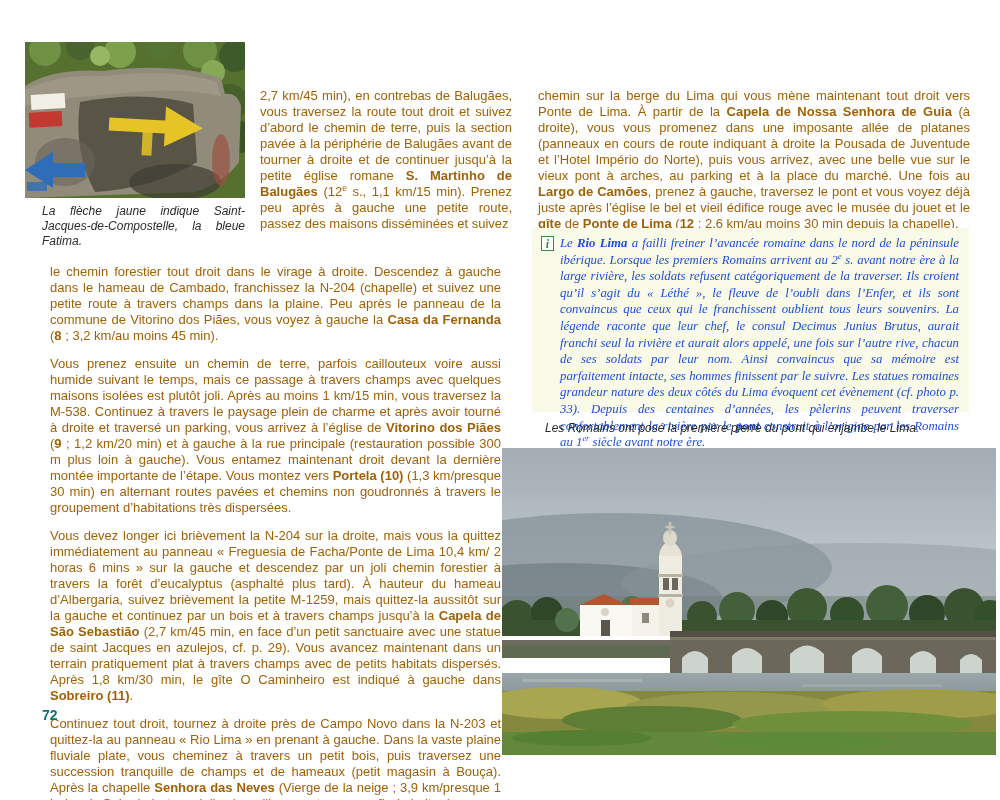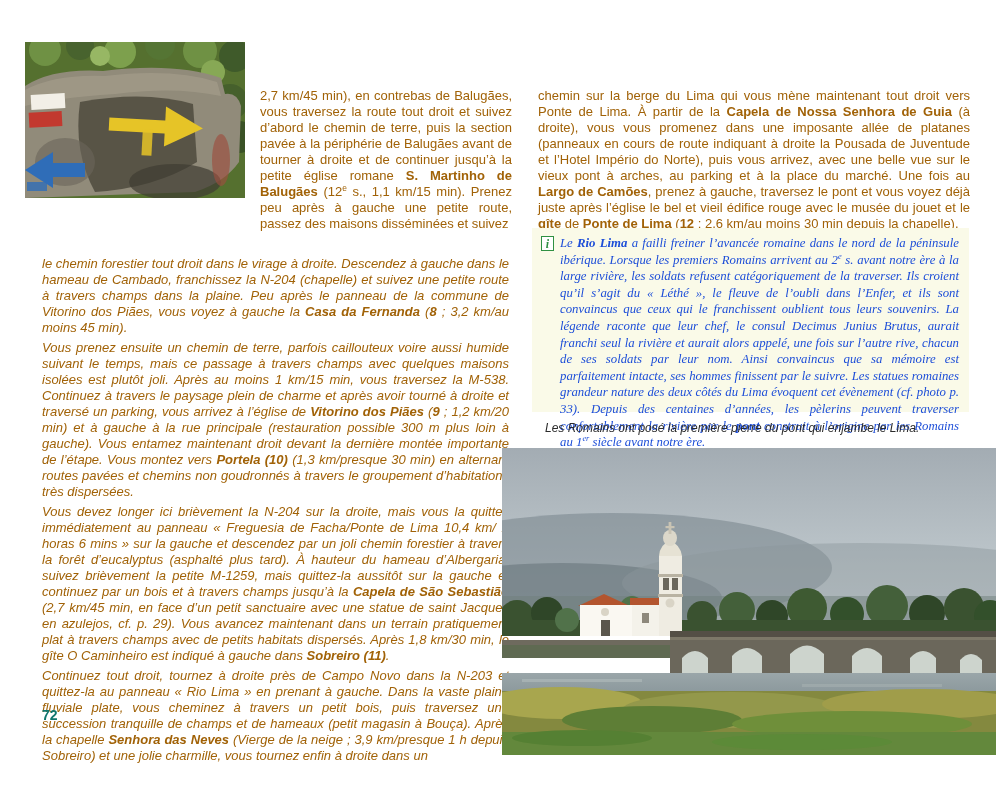--- a/index.html
+++ b/index.html
@@ -7,21 +7,21 @@
     width: 1000px; height: 800px; background: #ffffff;
     font-family: "Liberation Sans", sans-serif;
     overflow: hidden;
   }
   .page { position: relative; width: 1000px; height: 800px; background: #ffffff; }
 
   .body-text {
     font-size: 13px; line-height: 16px; color: #a16207;
     text-align: justify;
   }
-  .body-text p { margin: 4px; font-style: italic; }
+  .body-text p { margin: 12px; }
   sup { font-size: 0.65em; line-height: 0; }
 
   .photo { position: absolute; overflow: hidden; }
   .photo svg { display: block; }
 
   .photo-left { left: 25px; top: 42px; width: 220px; height: 156px; }
   .caption {
     font-style: italic; font-size: 12px; line-height: 15px; color: #2b2b2b;
   }
   .caption-left {
@@ -93,20 +93,21 @@
       </g>
       <g>
         <polygon points="0,128 28,110 28,146" fill="#2f6db8"></polygon>
         <rect x="24" y="121" width="36" height="14" fill="#2f6db8"></rect>
         <rect x="2" y="140" width="20" height="9" fill="#2f6db8" opacity="0.8"></rect>
       </g>
       <ellipse cx="196" cy="118" rx="9" ry="26" fill="#9c4f3f" opacity="0.65"></ellipse>
     </svg>
   </div>
 
+  <div class="caption caption-left">La flèche jaune indique Saint-Jacques-de-Compostelle, la bleue Fatima.</div>
 
   <div class="body-text textA"><span>2,7 km/45 min), en contrebas de Balugães, vous traversez la route tout droit et suivez d’abord le chemin de terre, puis la section pavée à la périphérie de Balugães avant de tourner à droite et de continuer jusqu’à la petite église romane </span><span style="font-weight: bold;">S. Martinho de Balugães</span><span> (12</span><sup>e</sup><span> s., 1,1 km/15 min). Prenez peu après à gauche une petite route, passez des maisons disséminées et suivez</span></div>
 
   <div class="body-text textB">
     <p><span>le chemin forestier tout droit dans le virage à droite. Descendez à gauche dans le hameau de Cambado, franchissez la N-204 (chapelle) et suivez une petite route à travers champs dans la plaine. Peu après le panneau de la commune de Vitorino dos Piães, vous voyez à gauche la </span><span style="font-weight: bold;">Casa da Fernanda</span><span> (</span><span style="font-weight: bold;">8</span><span> ; 3,2 km/au moins 45 min).</span></p>
     <p><span>Vous prenez ensuite un chemin de terre, parfois caillouteux voire aussi humide suivant le temps, mais ce passage à travers champs avec quelques maisons isolées est plutôt joli. Après au moins 1 km/15 min, vous traversez la M-538. Continuez à travers le paysage plein de charme et après avoir tourné à droite et traversé un parking, vous arrivez à l’église de </span><span style="font-weight: bold;">Vitorino dos Piães</span><span> (</span><span style="font-weight: bold;">9</span><span> ; 1,2 km/20 min) et à gauche à la rue principale (restauration possible 300 m plus loin à gauche). Vous entamez maintenant droit devant la dernière montée importante de l’étape. Vous montez vers </span><span style="font-weight: bold;">Portela (10)</span><span> (1,3 km/presque 30 min) en alternant routes pavées et chemins non goudronnés à travers le groupement d’habitations très dispersées.</span></p>
     <p><span>Vous devez longer ici brièvement la N-204 sur la droite, mais vous la quittez immédiatement au panneau « Freguesia de Facha/Ponte de Lima 10,4 km/ 2 horas 6 mins » sur la gauche et descendez par un joli chemin forestier à travers la forêt d’eucalyptus (asphalté plus tard). À hauteur du hameau d’Albergaria, suivez brièvement la petite M-1259, mais quittez-la aussitôt sur la gauche et continuez par un bois et à travers champs jusqu’à la </span><span style="font-weight: bold;">Capela de São Sebastião</span><span> (2,7 km/45 min, en face d’un petit sanctuaire avec une statue de saint Jacques en azulejos, cf. p. 29). Vous avancez maintenant dans un terrain pratiquement plat à travers champs avec de petits habitats dispersés. Après 1,8 km/30 min, le gîte O Caminheiro est indiqué à gauche dans </span><span style="font-weight: bold;">Sobreiro (11)</span><span>.</span></p>
     <p><span>Continuez tout droit, tournez à droite près de Campo Novo dans la N-203 et quittez-la au panneau « Rio Lima » en prenant à gauche. Dans la vaste plaine fluviale plate, vous cheminez à travers un petit bois, puis traversez une succession tranquille de champs et de hameaux (petit magasin à Bouça). Après la chapelle </span><span style="font-weight: bold;">Senhora das Neves</span><span> (Vierge de la neige ; 3,9 km/presque 1 h depuis Sobreiro) et une jolie charmille, vous tournez enfin à droite dans un</span></p>
   </div>
 

